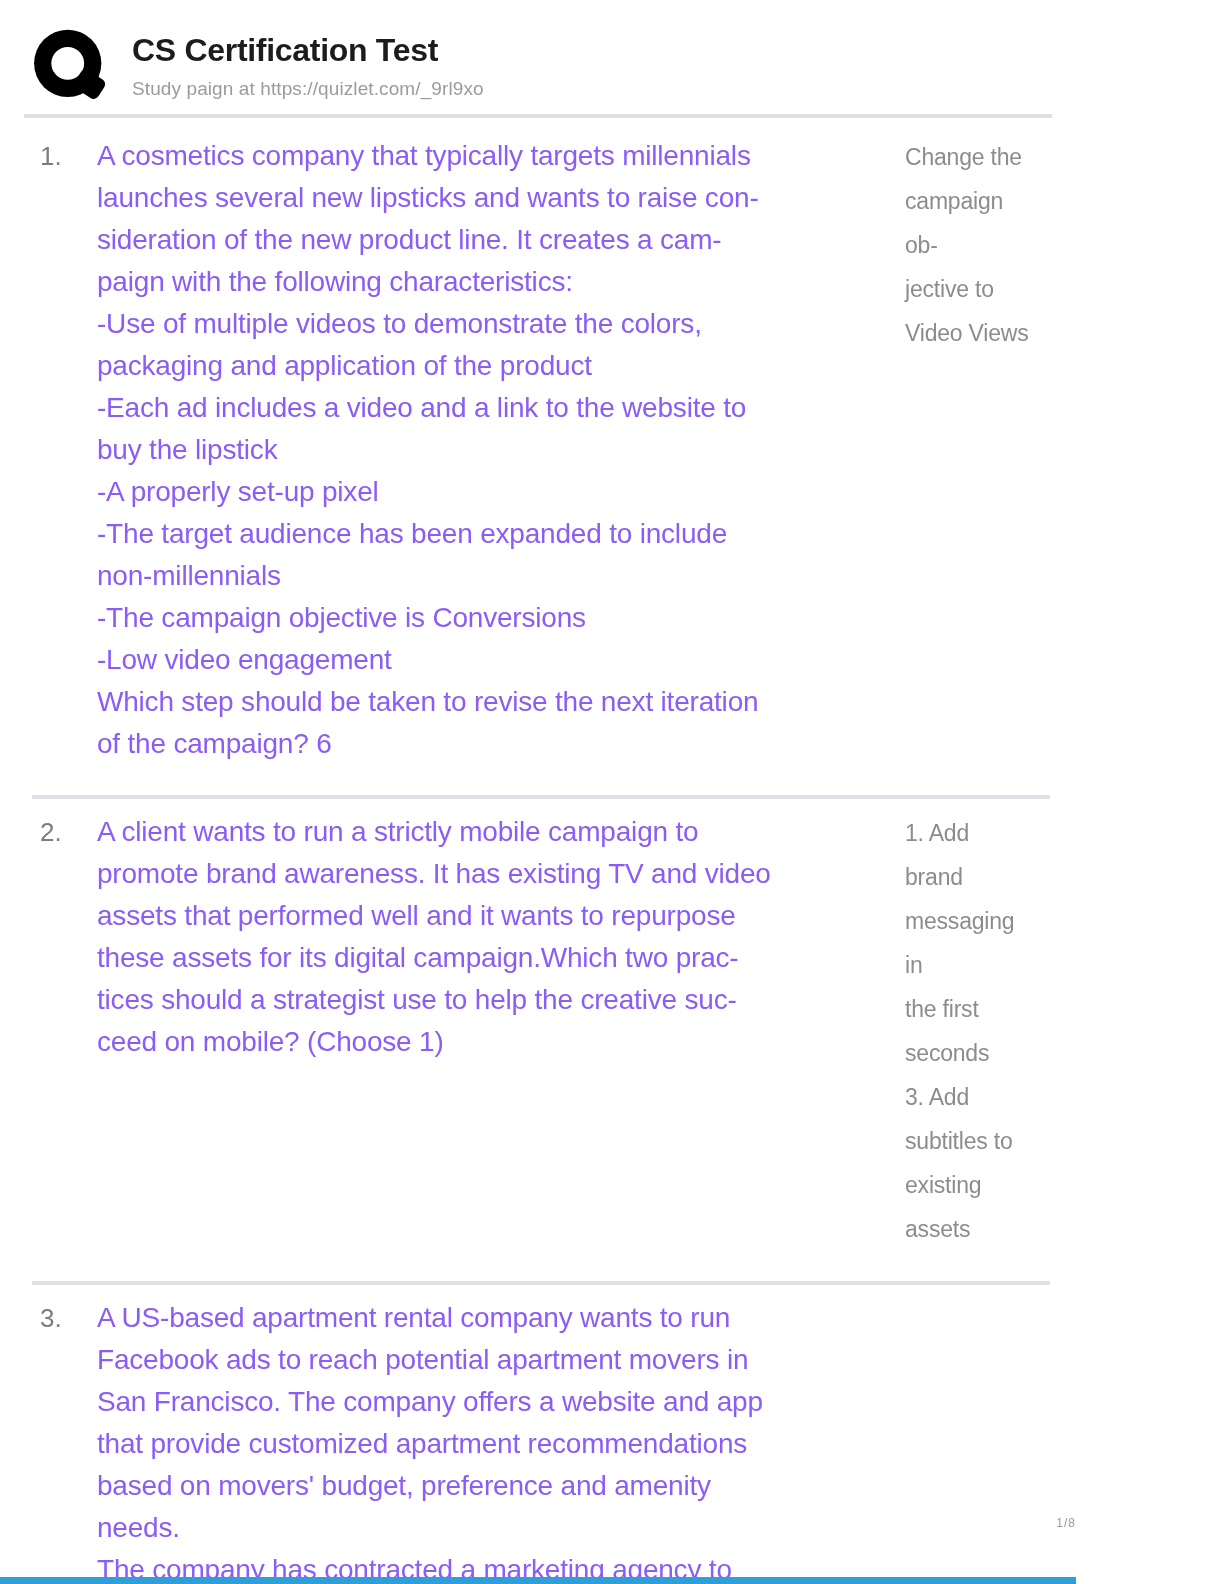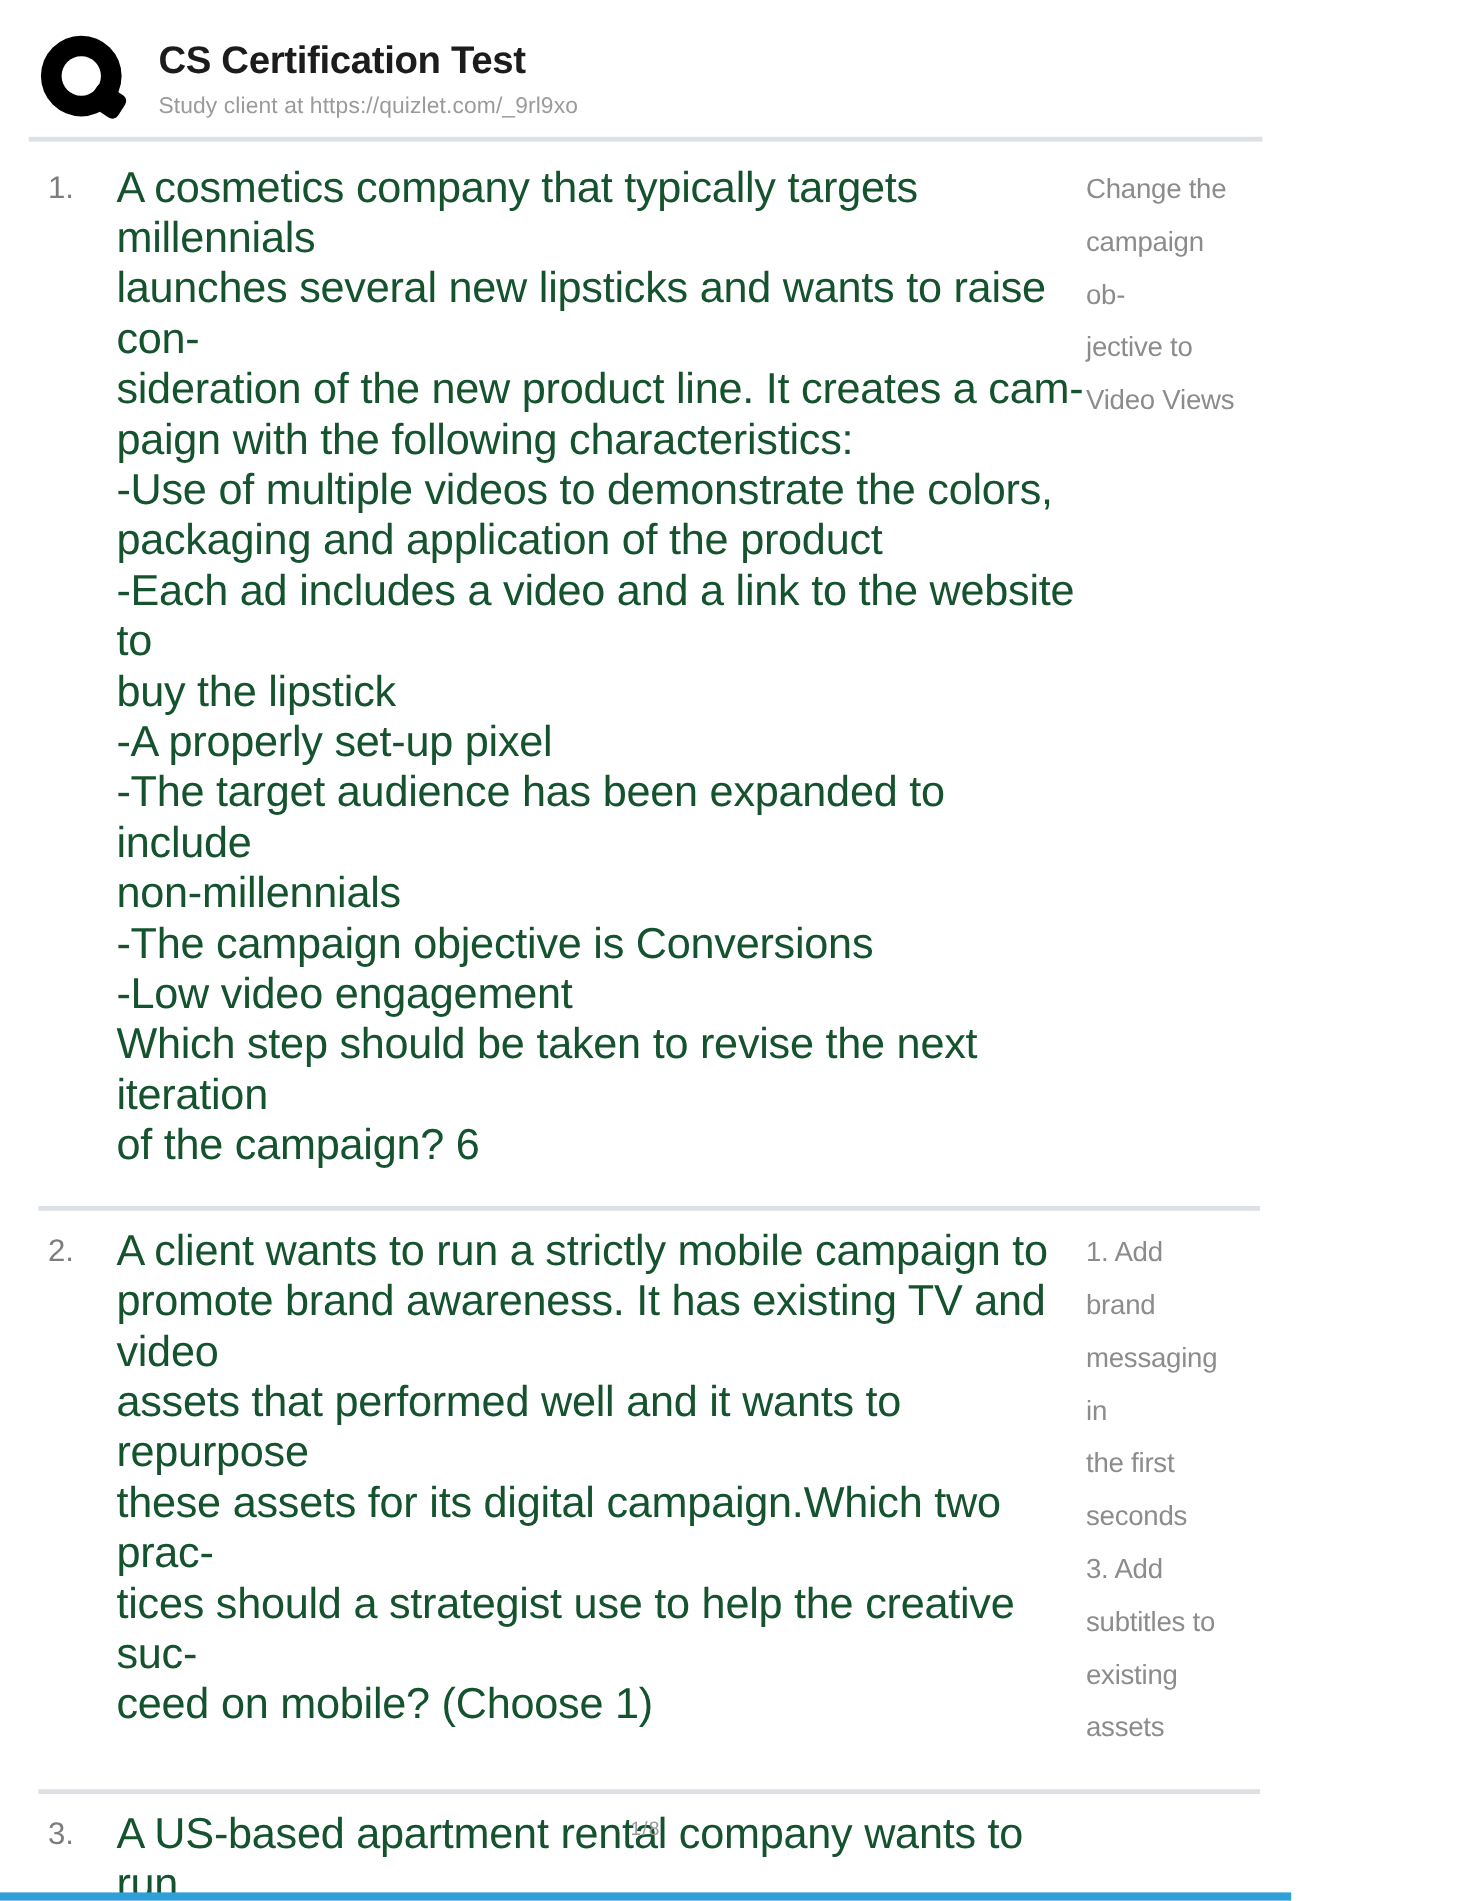--- a/index.html
+++ b/index.html
@@ -26,37 +26,37 @@
 
   
   .content { position: absolute; top: 135px; left: 0; right: 0; }
   .q-row { display: flex; align-items: flex-start; padding-left: 40px; }
   .q-num {
     flex: none; width: 57px;
     font-size: 26px; color: #7d7d7d; line-height: 42px; font-weight: 400;
   }
   .q-text {
     flex: none; width: 808px;
-    font-size: 36px; line-height: 42px; color: #14532d;
+    font-size: 28px; line-height: 42px; color: #8b5cf6;
     white-space: pre-line; letter-spacing: -0.2px;
   }
   .q-answer {
     flex: 1; padding-right: 46px;
     font-size: 23px; line-height: 44px; color: #8c8c8c;
     white-space: pre-line; letter-spacing: -0.2px;
   }
   .divider {
     height: 4px; background: #dde1e5;
     margin: 30px 26px 12px 32px;
   }
 
   
   .page-number {
     position: absolute; top: 1516px; left: 0; right: 0;
-    text-align: center; font-size: 16px; color: #9a9a9a; letter-spacing: 1px;
+    text-align: right; font-size: 12px; color: #9a9a9a; letter-spacing: 1px;
   }
   .accent-bar {
     position: absolute; bottom: 0; left: 0; right: 0;
     height: 7px; background: #2f9fd9;
   }
 </style>
 </head>
 <body>
 
 <div class="page">
@@ -64,21 +64,21 @@
   <div class="header">
     <span class="logo">
       <svg width="82" height="82" viewBox="0 0 100 100" xmlns="http://www.w3.org/2000/svg">
         <circle cx="46" cy="48" r="41" fill="#000"></circle>
         <circle cx="46" cy="48" r="20" fill="#fff"></circle>
         <rect x="56" y="60" width="34" height="27" rx="7" fill="#000" transform="rotate(33 73 73)"></rect>
       </svg>
     </span>
     <div class="header-text">
       <div class="title">CS Certification Test</div>
-      <div class="subtitle">Study client at https://quizlet.com/_9rl9xo</div>
+      <div class="subtitle">Study paign at https://quizlet.com/_9rl9xo</div>
     </div>
   </div>
 
   <div class="header-rule"></div>
 
   <div class="content">
 
     <div class="q-row">
       <div class="q-num">1.</div>
       <div class="q-text">A cosmetics company that typically targets millennials

